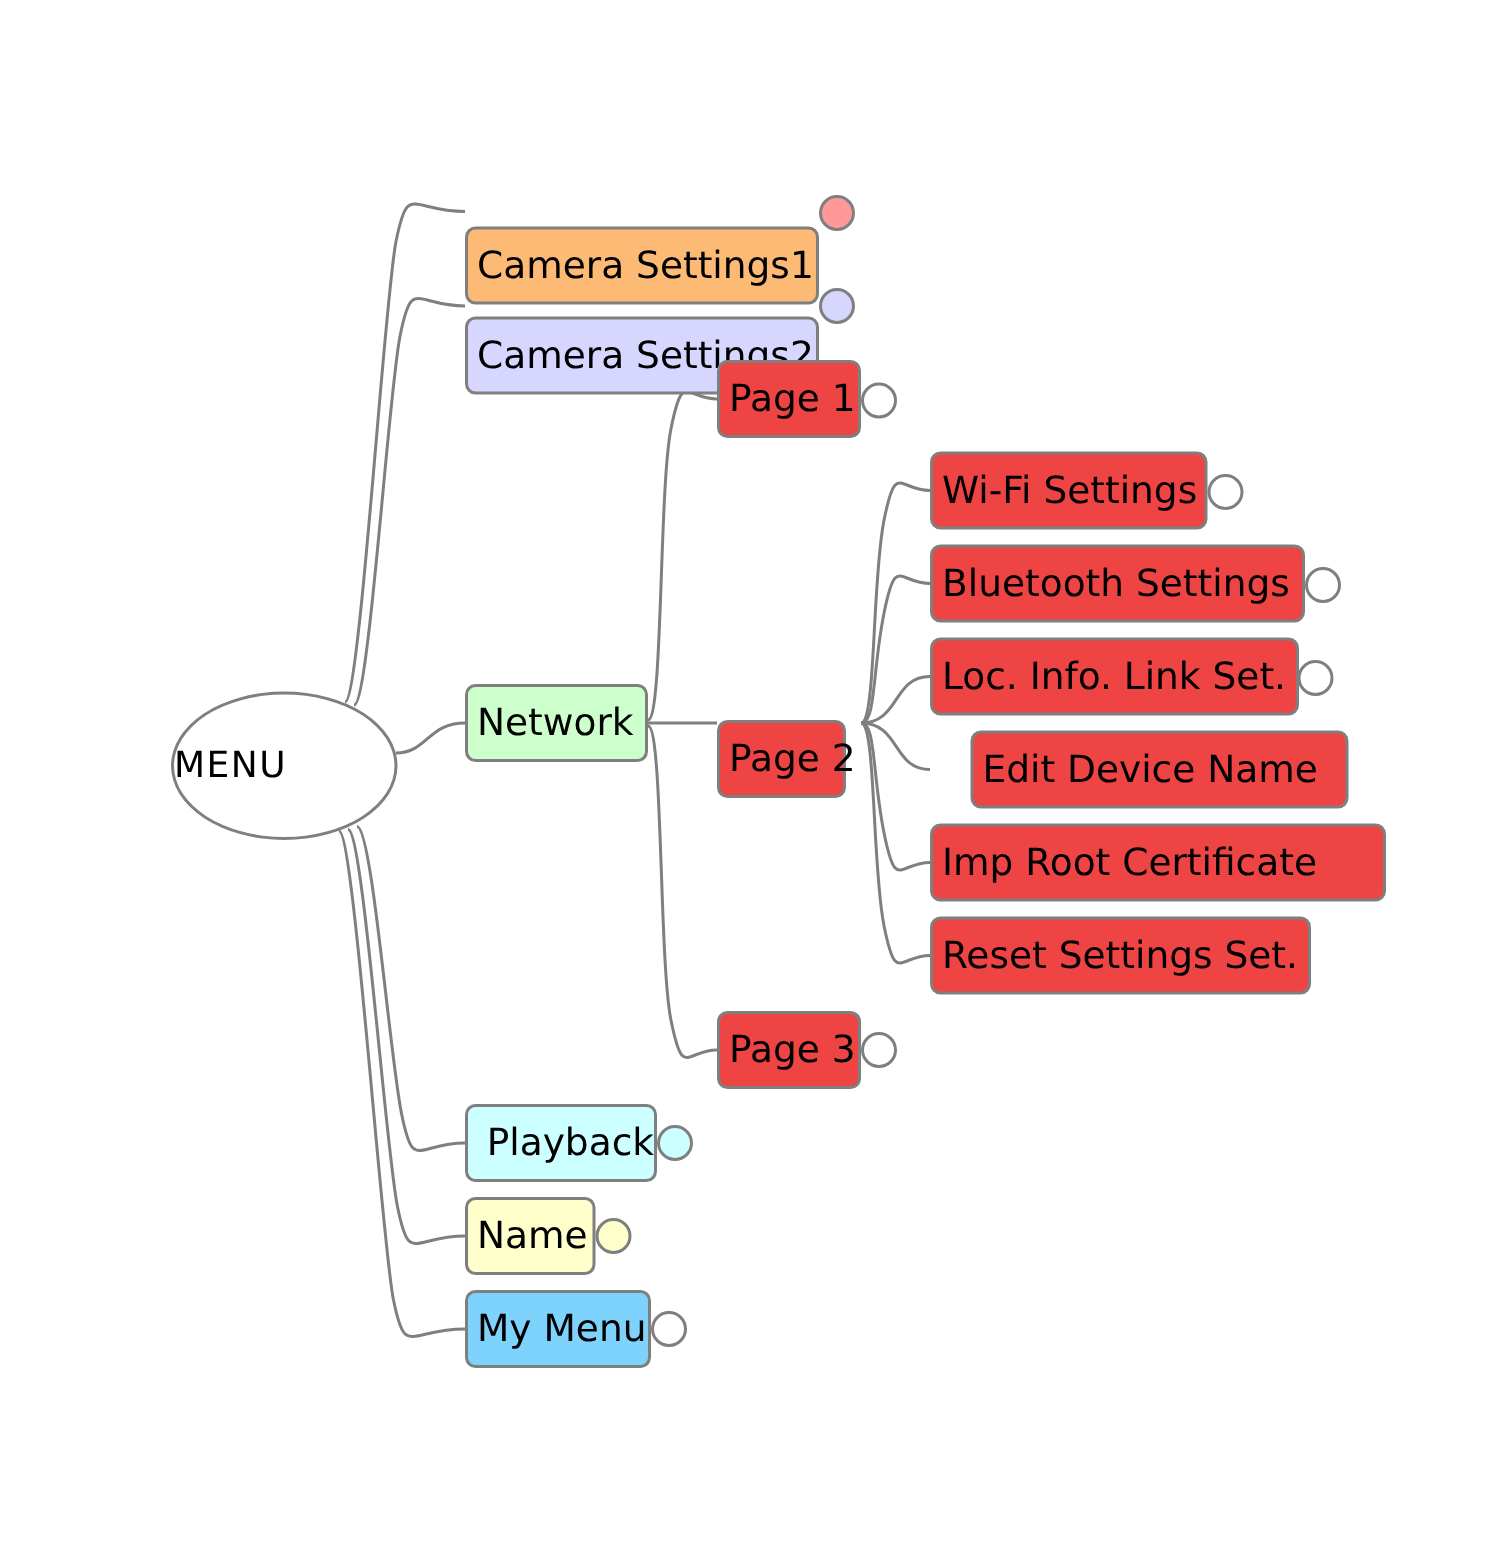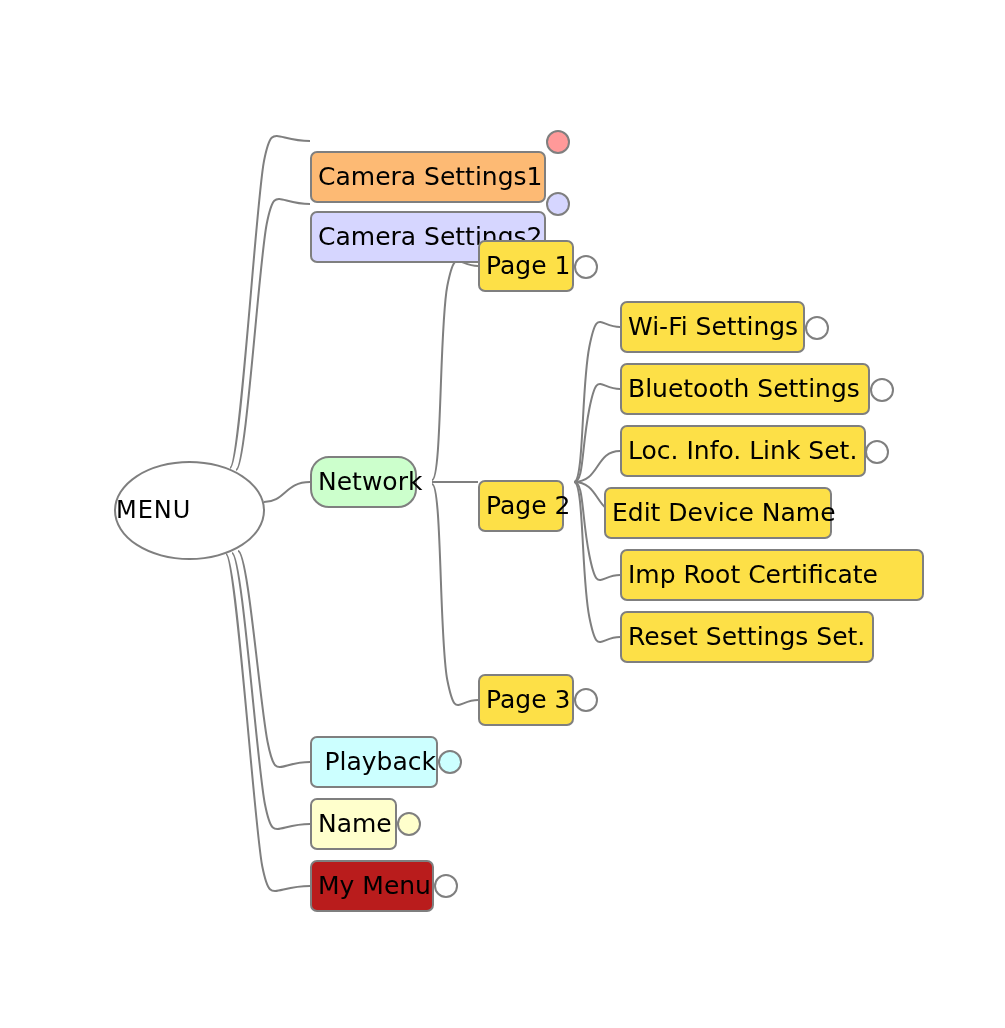--- a/index.html
+++ b/index.html
@@ -1,21 +1,21 @@
 <!DOCTYPE html>
 <html><head>
 <meta charset="utf-8">
 <style>
   html, body { margin: 0; padding: 0; background: #ffffff; }
   body { width: 1005px; height: 1028px; position: relative; overflow: hidden;
          font-family: "DejaVu Sans", "Liberation Sans", sans-serif; }
   #links { position: absolute; left: 0; top: 0; width: 1005px; height: 1028px; }
   .node {
     position: absolute; box-sizing: border-box; height: 52px;
-    border: 2px solid #7f7f7f; border-radius: 7px; background: #fde047;
+    border: 2px solid #7f7f7f; border-radius: 7px; background: #ef4444;
     color: #000; font-size: 25px; line-height: 48px; padding-left: 6px;
     white-space: nowrap; cursor: pointer;
   }
   .root {
     position: absolute; box-sizing: border-box; width: 151px; height: 99px;
     left: 114px; top: 461px; border: 2px solid #7f7f7f; border-radius: 50%;
     background: #fff; font-size: 24px; text-align: left; line-height: 95px;
     letter-spacing: 1px; cursor: pointer;
   }
   .collapse {
@@ -45,45 +45,45 @@
   </svg>
 
 <div class="root">MENU</div>
 
 <div class="node" id="n-cam1" style="left: 310px; top: 115px; width: 236px; background: #fdba74; margin-top: 36px;">Camera Settings1</div>
 <div class="collapse" style="left: 546px; top: 130px; background: rgb(255, 153, 153);"></div>
 
 <div class="node" id="n-cam2" style="left: 310px; top: 166px; width: 236px; background: rgb(214, 214, 255); margin-top: 45px;">Camera Settings2</div>
 <div class="collapse" style="left: 546px; top: 192px; background: rgb(214, 214, 255);"></div>
 
-<div class="node" id="n-net" style="left: 310px; top: 456px; width: 107px; background: rgb(204, 255, 204); border-radius: 19px;">Network</div>
+<div class="node" id="n-net" style="left: 310px; top: 456px; width: 122px; background: rgb(204, 255, 204);">Network</div>
 
 <div class="node" id="n-play" style="left: 310px; top: 736px; width: 128px; background: rgb(204, 255, 255); text-align: right;">Playback</div>
 <div class="collapse" style="left: 438px; top: 750px; background: rgb(204, 255, 255);"></div>
 
 <div class="node" id="n-setup" style="left: 310px; top: 798px; width: 87px; background: rgb(255, 255, 204);">Name</div>
 <div class="collapse" style="left: 397px; top: 812px; background: rgb(255, 255, 204);"></div>
 
-<div class="node" id="n-my" style="left: 310px; top: 860px; width: 124px; background: #b91c1c;">My Menu</div>
+<div class="node" id="n-my" style="left: 310px; top: 860px; width: 124px; background: #7dd3fc;">My Menu</div>
 <div class="collapse" style="left:434px;top:874px"></div>
 
 <div class="node" style="left:478px;top:240px;width:96px">Page 1</div>
 <div class="collapse" style="left:574px;top:255px"></div>
 
 <div class="node" style="left:478px;top:480px;width:86px">Page 2</div>
 
 <div class="node" style="left:478px;top:674px;width:96px">Page 3</div>
 <div class="collapse" style="left:574px;top:688px"></div>
 
 <div class="node" style="left:620px;top:301px;width:185px">Wi-Fi Settings</div>
 <div class="collapse" style="left:805px;top:316px"></div>
 
 <div class="node" style="left:620px;top:363px;width:250px">Bluetooth Settings</div>
 <div class="collapse" style="left:870px;top:378px"></div>
 
 <div class="node" style="left:620px;top:425px;width:246px">Loc. Info. Link Set.</div>
 <div class="collapse" style="left:865px;top:440px"></div>
 
-<div class="node" style="left:604px;top:487px;width:228px">Edit Device Name</div>
+<div class="node" style="left:647px;top:487px;width:252px">Edit Device Name</div>
 
 <div class="node" style="left:620px;top:549px;width:304px">Imp Root Certificate</div>
 
 <div class="node" style="left:620px;top:611px;width:254px">Reset Settings Set.</div>
 
 </body></html>

